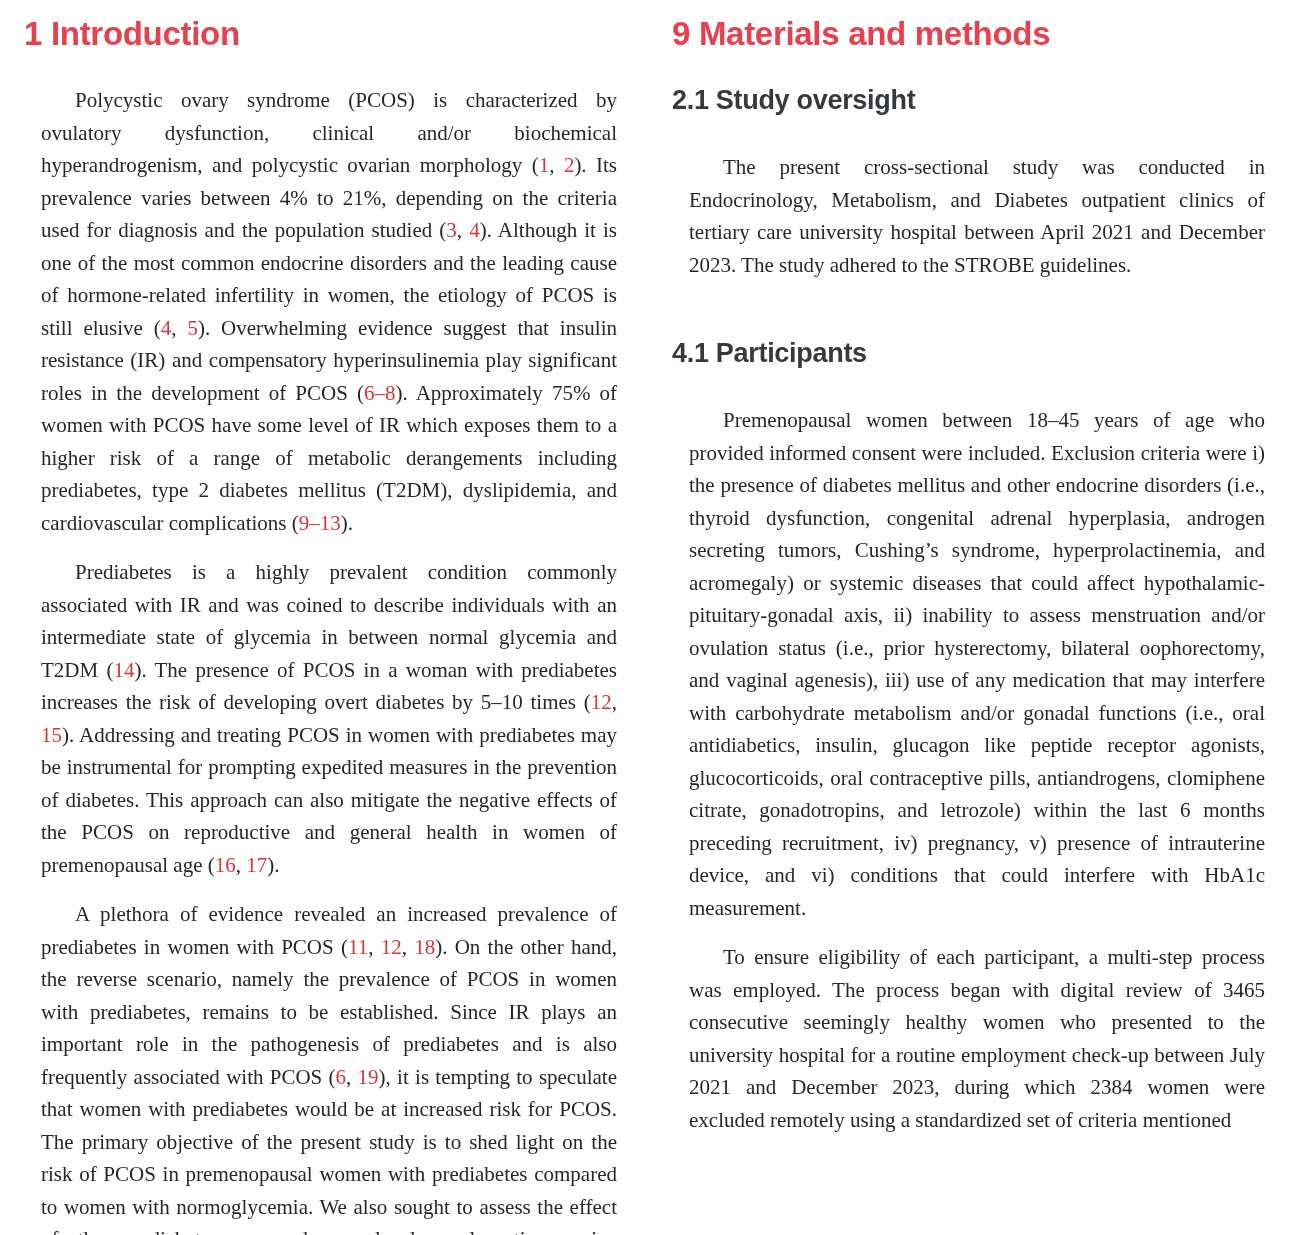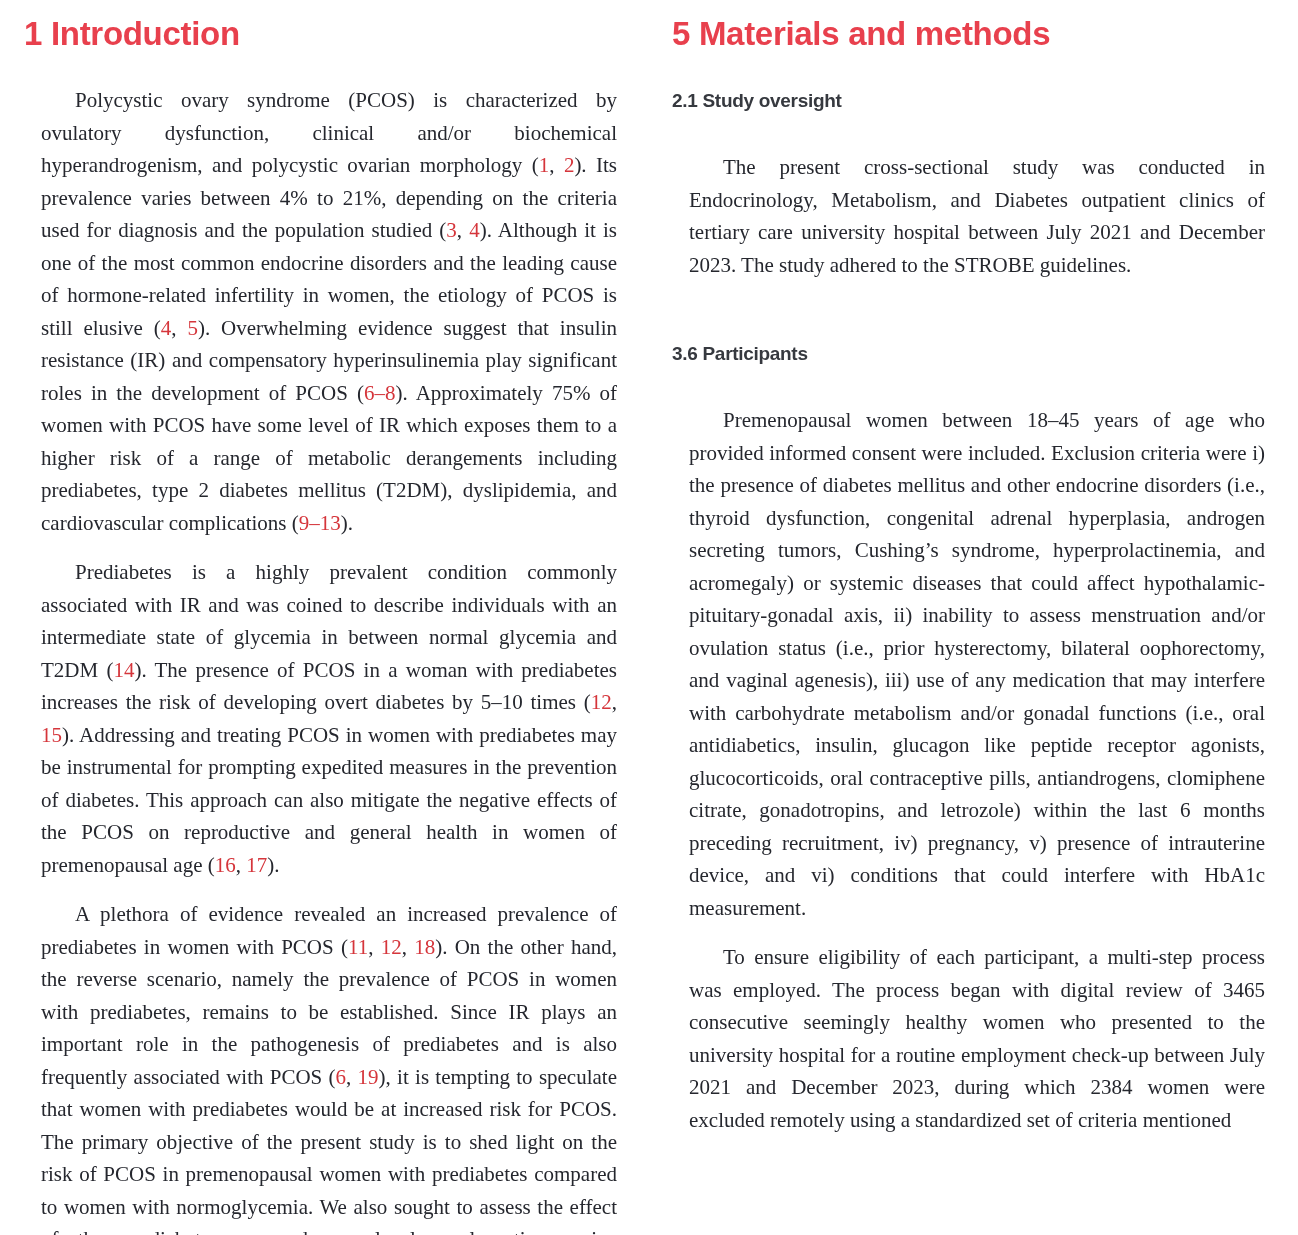--- a/index.html
+++ b/index.html
@@ -28,21 +28,21 @@
     font-weight: bold;
     font-size: 33px;
     line-height: 40px;
     letter-spacing: -0.3px;
     color: #e8404d;
     margin: 0 0 30px 0;
   }
   h2.subsection-heading {
     font-family: "Liberation Sans", sans-serif;
     font-weight: bold;
-    font-size: 19px;
+    font-size: 27px;
     line-height: 33px;
     letter-spacing: -0.3px;
     color: #36393f;
     margin: 56px 0 34px 0;
   }
   h1.section-heading + h2.subsection-heading {
     margin-top: 30px;
   }
   p.body-para {
     font-size: 21px;
@@ -62,24 +62,24 @@
 <div class="page">
 
   <div class="col col-left">
     <h1 class="section-heading">1 Introduction</h1>
     <p class="body-para">Polycystic ovary syndrome (PCOS) is characterized by ovulatory dysfunction, clinical and/or biochemical hyperandrogenism, and polycystic ovarian morphology (<span class="cite">1</span>, <span class="cite">2</span>). Its prevalence varies between 4% to 21%, depending on the criteria used for diagnosis and the population studied (<span class="cite">3</span>, <span class="cite">4</span>). Although it is one of the most common endocrine disorders and the leading cause of hormone-related infertility in women, the etiology of PCOS is still elusive (<span class="cite">4</span>, <span class="cite">5</span>). Overwhelming evidence suggest that insulin resistance (IR) and compensatory hyperinsulinemia play significant roles in the development of PCOS (<span class="cite">6–8</span>). Approximately 75% of women with PCOS have some level of IR which exposes them to a higher risk of a range of metabolic derangements including prediabetes, type 2 diabetes mellitus (T2DM), dyslipidemia, and cardiovascular complications (<span class="cite">9–13</span>).</p>
     <p class="body-para">Prediabetes is a highly prevalent condition commonly associated with IR and was coined to describe individuals with an intermediate state of glycemia in between normal glycemia and T2DM (<span class="cite">14</span>). The presence of PCOS in a woman with prediabetes increases the risk of developing overt diabetes by 5–10 times (<span class="cite">12</span>, <span class="cite">15</span>). Addressing and treating PCOS in women with prediabetes may be instrumental for prompting expedited measures in the prevention of diabetes. This approach can also mitigate the negative effects of the PCOS on reproductive and general health in women of premenopausal age (<span class="cite">16</span>, <span class="cite">17</span>).</p>
     <p class="body-para">A plethora of evidence revealed an increased prevalence of prediabetes in women with PCOS (<span class="cite">11</span>, <span class="cite">12</span>, <span class="cite">18</span>). On the other hand, the reverse scenario, namely the prevalence of PCOS in women with prediabetes, remains to be established. Since IR plays an important role in the pathogenesis of prediabetes and is also frequently associated with PCOS (<span class="cite">6</span>, <span class="cite">19</span>), it is tempting to speculate that women with prediabetes would be at increased risk for PCOS. The primary objective of the present study is to shed light on the risk of PCOS in premenopausal women with prediabetes compared to women with normoglycemia. We also sought to assess the effect of the prediabetes on androgen levels, polycystic ovarian morphology, and ovulatory status.</p>
   </div>
 
   <div class="col col-right">
-    <h1 class="section-heading">5 Materials and methods</h1>
+    <h1 class="section-heading">9 Materials and methods</h1>
 
     <h2 class="subsection-heading">2.1 Study oversight</h2>
-    <p class="body-para">The present cross-sectional study was conducted in Endocrinology, Metabolism, and Diabetes outpatient clinics of tertiary care university hospital between July 2021 and December 2023. The study adhered to the STROBE guidelines.</p>
+    <p class="body-para">The present cross-sectional study was conducted in Endocrinology, Metabolism, and Diabetes outpatient clinics of tertiary care university hospital between April 2021 and December 2023. The study adhered to the STROBE guidelines.</p>
 
-    <h2 class="subsection-heading">3.6 Participants</h2>
+    <h2 class="subsection-heading">4.1 Participants</h2>
     <p class="body-para">Premenopausal women between 18–45 years of age who provided informed consent were included. Exclusion criteria were i) the presence of diabetes mellitus and other endocrine disorders (i.e., thyroid dysfunction, congenital adrenal hyperplasia, androgen secreting tumors, Cushing’s syndrome, hyperprolactinemia, and acromegaly) or systemic diseases that could affect hypothalamic-pituitary-gonadal axis, ii) inability to assess menstruation and/or ovulation status (i.e., prior hysterectomy, bilateral oophorectomy, and vaginal agenesis), iii) use of any medication that may interfere with carbohydrate metabolism and/or gonadal functions (i.e., oral antidiabetics, insulin, glucagon like peptide receptor agonists, glucocorticoids, oral contraceptive pills, antiandrogens, clomiphene citrate, gonadotropins, and letrozole) within the last 6 months preceding recruitment, iv) pregnancy, v) presence of intrauterine device, and vi) conditions that could interfere with HbA1c measurement.</p>
 
     <p class="body-para">To ensure eligibility of each participant, a multi-step process was employed. The process began with digital review of 3465 consecutive seemingly healthy women who presented to the university hospital for a routine employment check-up between July 2021 and December 2023, during which 2384 women were excluded remotely using a standardized set of criteria mentioned</p>
   </div>
 
 </div>
 
 </body></html>

